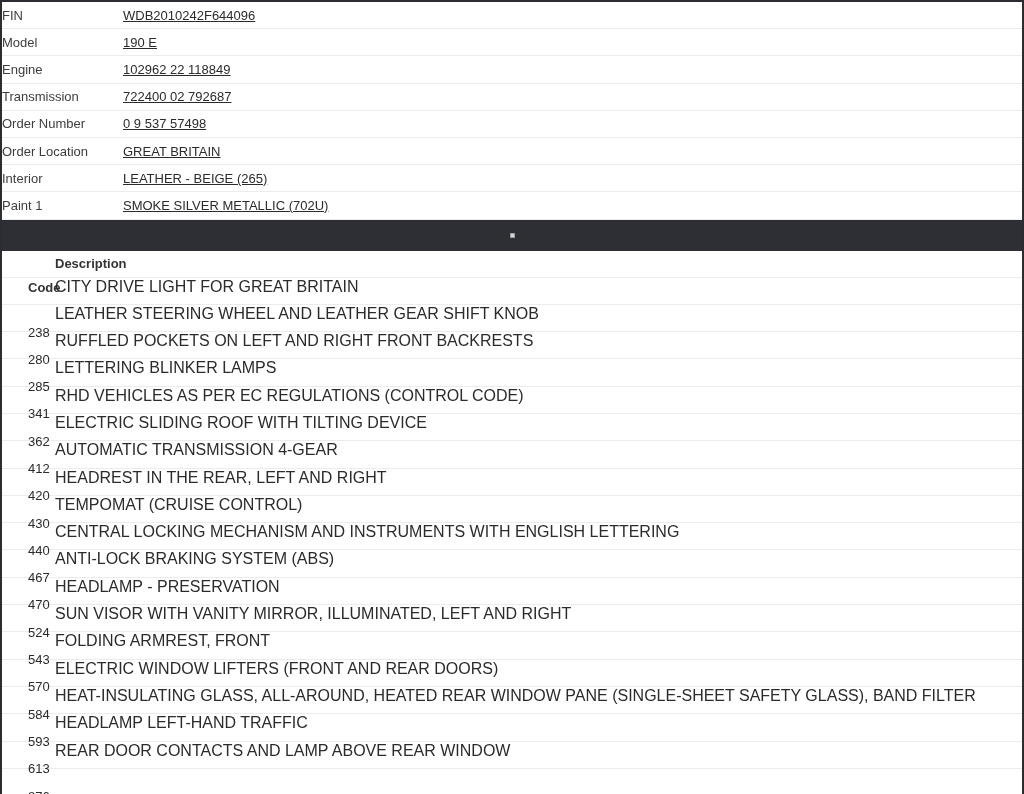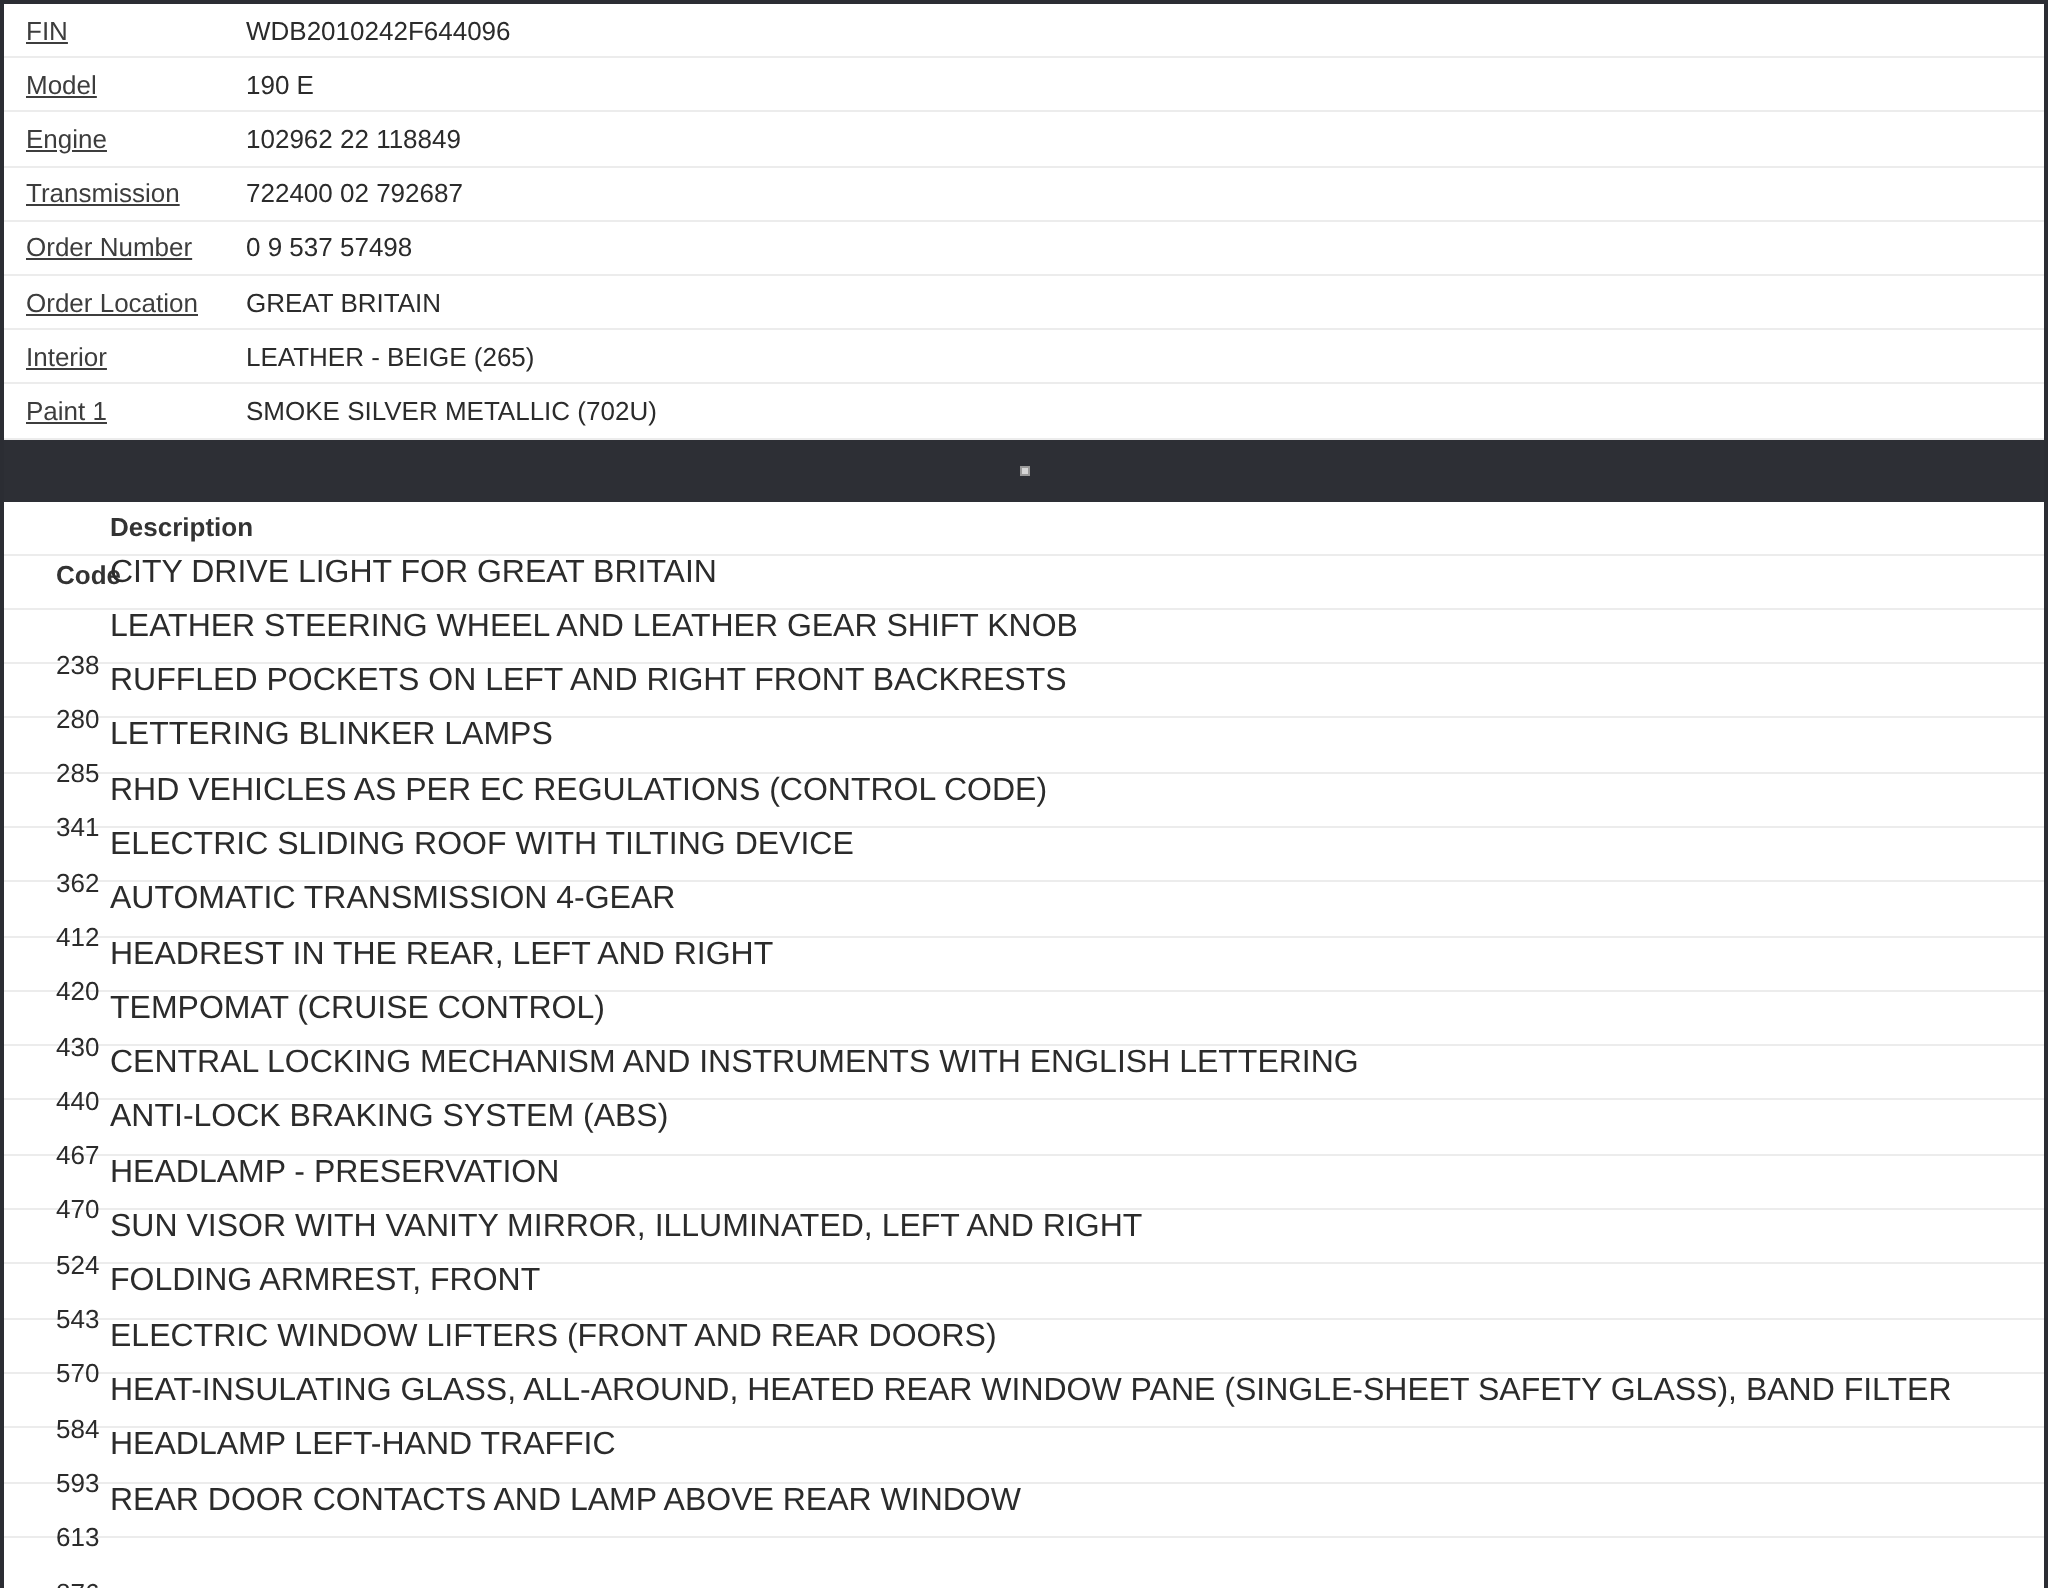--- a/index.html
+++ b/index.html
@@ -26,28 +26,28 @@
     background:#ffffff;
   }
   
   .spec-table{ width:100%; }
   .spec-row{
     display:flex; align-items:center;
     height:27.2px;
     border-bottom:1px solid var(--sep);
   }
   .spec-label{
-    width:121px; padding-left:11px;
+    width:121px; 
     font-size:13px; color:var(--label);
     white-space:nowrap;
-    text-decoration:underline;
   }
   .spec-value{
     font-size:13px; color:var(--value);
     white-space:nowrap;
+    text-decoration:underline;
   }
   
   .divider-bar{
     height:31px;
     background:var(--bar);
     display:flex; align-items:center; justify-content:center;
   }
   .divider-dot{
     width:5px; height:5px;
     background:#d6d6d6;

